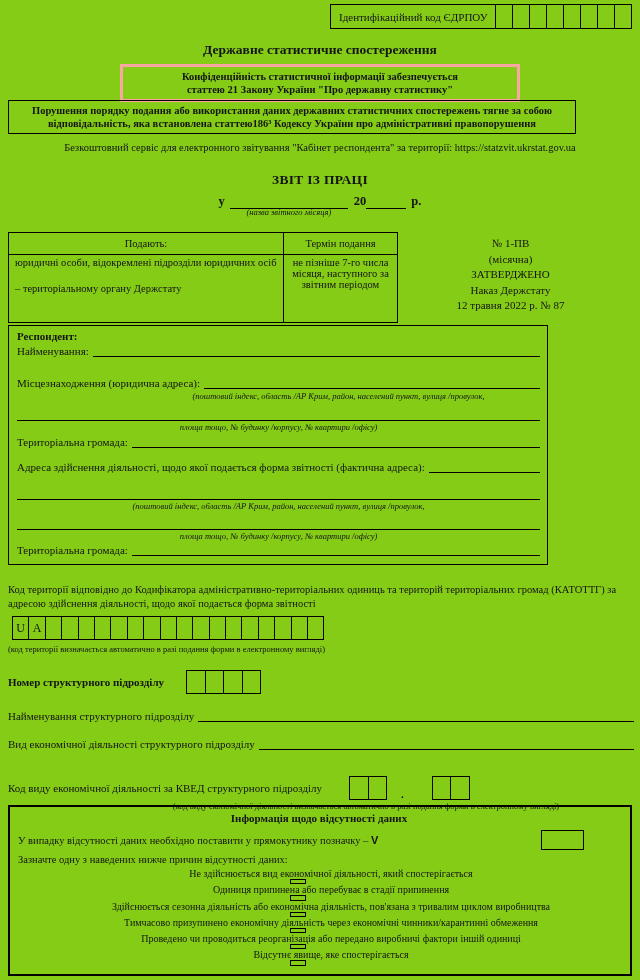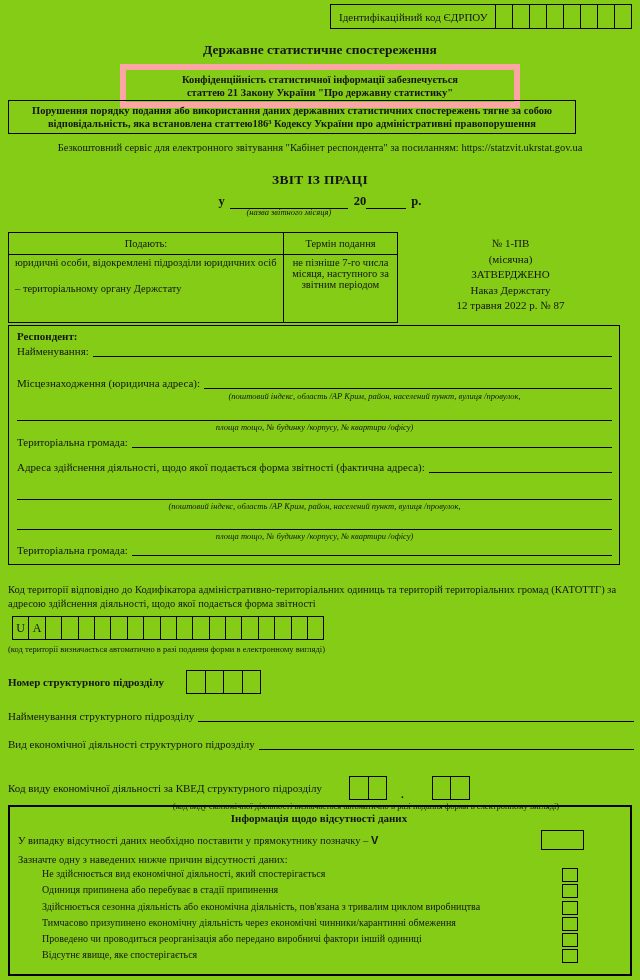--- a/index.html
+++ b/index.html
@@ -13,42 +13,42 @@
     overflow: hidden;
   }
   
   .edrpou { position:absolute; top:4px; left:330px; display:flex; height:25px; }
   .edrpou-label { border:1px solid #000; font-size:11px; font-weight:normal; padding:0 8px; display:flex; align-items:center; white-space:nowrap; }
   .cellrow { display:flex; }
   .cellrow .cell { width:18px; height:25px; border:1px solid #000; margin-left:-1px; text-align:center; font-size:12px; line-height:23px; }
   .edrpou .cellrow .cell:first-child { margin-left:-1px; }
   
   .doc-title { position:absolute; top:42px; left:0; width:100%; text-align:center; font-weight:bold; font-size:13.5px; }
-  .conf-box { position:absolute; top:64px; left:120px; width:400px; border:6px solid #fca5a5; text-align:center; font-weight:bold; font-size:10.5px; padding:3px 2px; line-height:13px; }
+  .conf-box { position:absolute; top:64px; left:120px; width:400px; border:3px solid #fca5a5; text-align:center; font-weight:bold; font-size:10.5px; padding:3px 2px; line-height:13px; }
   .violation-box { position:absolute; top:100px; left:8px; width:568px; border:1px solid #000; text-align:center; font-weight:bold; font-size:10.5px; padding:3px 2px; line-height:13px; }
   .service-line { position:absolute; top:142px; left:0; width:100%; text-align:center; font-size:10.5px; }
   .report-title { position:absolute; top:172px; left:0; width:100%; text-align:center; font-weight:bold; font-size:13.5px; letter-spacing:0.3px; }
   
   .period-line { position:absolute; top:194px; left:0; width:100%; display:flex; justify-content:center; font-weight:bold; font-size:12.5px; }
   .blank { border-bottom:1px solid #000; display:inline-block; position:relative; }
   .blank-month { width:118px; margin-left:5px; }
   .blank-year { width:40px; margin-right:5px; }
   .blank-hint { position:absolute; top:13px; left:0; width:100%; text-align:center; font-weight:normal; font-style:italic; font-size:8.5px; white-space:nowrap; }
   .period-year-label { margin-left:6px; }
   
   .sub-table { position:absolute; top:232px; left:8px; border-collapse:collapse; }
   .sub-table td { border:1px solid #000; font-size:10.5px; vertical-align:top; }
   .sub-table .hdr { text-align:center; height:22px; vertical-align:middle; }
   .sub-table .c1 { width:275px; padding:2px 6px;margin-left:48px; }
   .sub-table .c2 { width:114px; text-align:center; padding:2px 4px; }
   .sub-table .body-cell { height:68px; }
   .submit-to { margin-top:15px; }
   .approval { position:absolute; top:236px; left:398px; width:225px; text-align:center; font-size:11px; line-height:15.5px; }
   
-  .resp-box { position:absolute; top:325px; left:8px; width:612px; height:240px; border:1px solid #000; padding:4px 7px 0 8px; font-size:11px; }
+  .resp-box { position:absolute; top:325px; left:8px; width:540px; height:240px; border:1px solid #000; padding:4px 7px 0 8px; font-size:11px; }
   .f-row { display:flex; align-items:flex-end; }
   .f-label { white-space:nowrap; }
   .f-line { flex:1; border-bottom:1px solid #000; height:13px; margin-left:4px; }
   .full-line { border-bottom:1px solid #000; height:13px; }
   .hint { text-align:center; font-style:italic; font-size:8.5px; line-height:10px; }
   .bold { font-weight:bold; }
   
   .territory { position:absolute; top:583px; left:8px; width:626px; font-size:10.5px; line-height:13.5px; }
   .territory-cells { display:flex; margin-top:6px; margin-left:4px; }
   .territory-cells .cell { width:17.4px; height:24px; border:1px solid #000; margin-left:-1px; text-align:center; font-size:12px; line-height:22px; }
@@ -66,21 +66,21 @@
   .kved-dot { font-weight:bold; margin:0 1px; align-self:flex-end; }
   .kved-note { font-size:8.5px; text-align:center; margin-top:1px; padding-left:90px; }
   
   .nodata-box { position:absolute; top:805px; left:8px; width:624px; height:171px; border:2px solid #000; padding:5px 10px 0 8px; font-size:10.5px; }
   .nodata-title { text-align:center; font-weight:bold; font-size:11px; }
   .nodata-instr { display:flex; align-items:center; margin-top:6px; }
   .mark-v { font-weight:bold; font-family:"Liberation Sans", sans-serif; font-size:11px; }
   .mark-box { width:43px; height:20px; border:1.5px solid #000; margin-left:auto; margin-right:36px; }
   .nodata-select { margin-top:4px; }
   .reasons { margin-top:3px; }
-  .reason-row { display:flex; align-items:flex-start; height:16.3px; }
+  .reason-row { display:flex; align-items:center; height:16.3px;flex-direction:column; }
   .reason-label { flex:1; padding-left:24px; font-size:10px; white-space:nowrap; }
   .checkbox { width:16px; height:14px; border:1.5px solid #000; margin-right:42px; }
 </style>
 </head>
 <body>
 
 <div class="page">
 
   <div class="edrpou">
     <div class="edrpou-label">Ідентифікаційний код ЄДРПОУ</div>
@@ -101,21 +101,21 @@
   <div class="conf-box">
     <div>Конфіденційність статистичної інформації забезпечується</div>
     <div>статтею 21 Закону України "Про державну статистику"</div>
   </div>
 
   <div class="violation-box">
     <div>Порушення порядку подання  або використання даних державних статистичних  спостережень тягне за собою</div>
     <div>відповідальність, яка встановлена статтею186³ Кодексу України про адміністративні правопорушення</div>
   </div>
 
-  <div class="service-line">Безкоштовний сервіс для електронного звітування "Кабінет респондента" за посиланням: https://statzvit.ukrstat.gov.ua</div>
+  <div class="service-line">Безкоштовний сервіс для електронного звітування "Кабінет респондента" за території: https://statzvit.ukrstat.gov.ua</div>
 
   <div class="report-title">ЗВІТ ІЗ ПРАЦІ</div>
 
   <div class="period-line">
     <span>у</span>
     <span class="blank blank-month">
       <span class="blank-hint">(назва звітного місяця)</span>
     </span>
     <span class="period-year-label">20</span>
     <span class="blank blank-year"></span>

